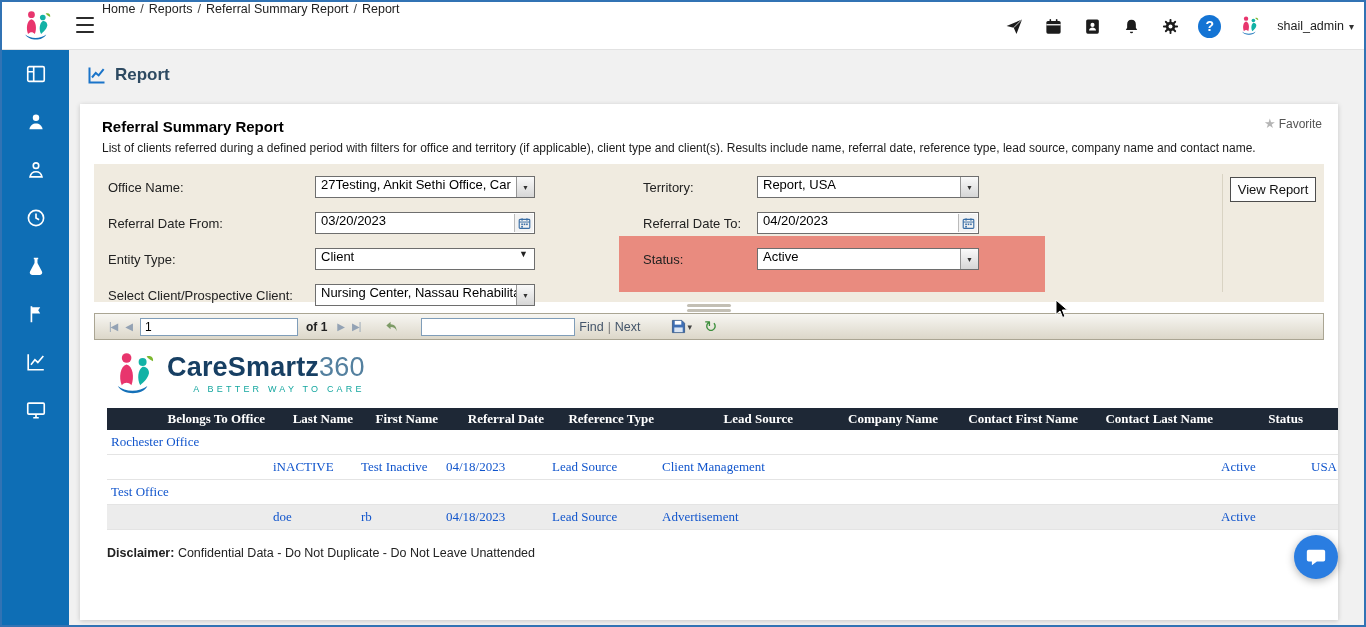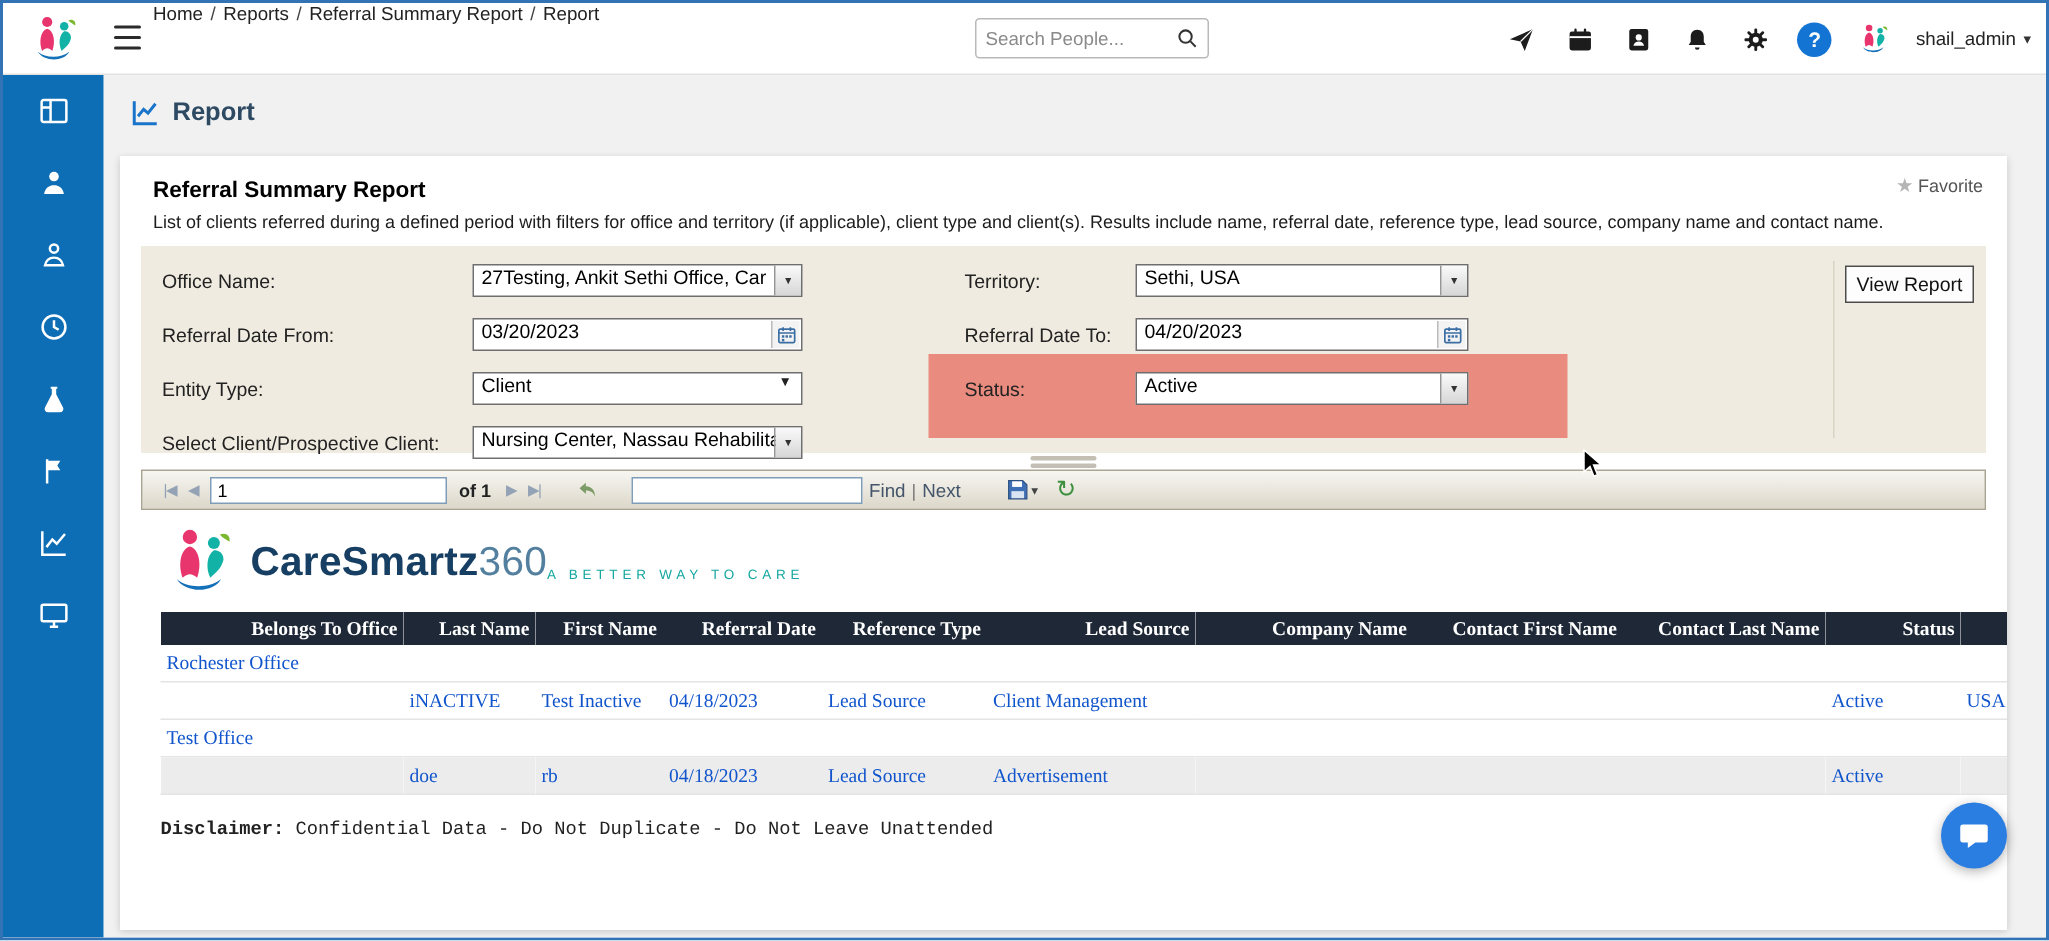--- a/index.html
+++ b/index.html
@@ -69,37 +69,37 @@
   .find-input { width:154px; height:18px; border:1px solid #7f9db9; font-size:12px; padding:1px 4px; margin-left:22px; font-family:"Liberation Sans",sans-serif; }
   .find-link, .next-link { margin:16px 4px; color:#44556a; cursor:pointer; font-size:12.5px; }
   .find-sep { color:#777; }
   .export-btn { margin-left:26px; display:flex; align-items:center; gap:2px; cursor:pointer; }
   .export-caret { font-size:9px; color:#444; }
   .refresh-btn { margin-left:12px; font-size:16px; color:#3d8f3d; cursor:pointer; line-height:1; }
 
   
   .report-body { flex:1; overflow:hidden; padding:10px 0 0 27px; position:relative; background:#fff; }
   .brand { display:flex; align-items:center; gap:8px; }
-  .brand-text-wrap { display:flex; flex-direction:row; }
+  .brand-text-wrap { display:flex; flex-direction:column; }
   .brand-line { font-size:27px; font-weight:bold; color:var(--brand-navy,#173f63); letter-spacing:.2px; line-height:1; }
   .brand-line .suffix { font-weight:400; color:#54809f; }
   .brand-tagline { font-size:9px; letter-spacing:3.2px; color:var(--brand-teal,#16a7a0); margin-top:3px; align-self:flex-end; }
 
   table.report { margin-top:10px; border-collapse:collapse; table-layout:fixed; width:1425px; font-family:"Liberation Serif", serif; font-size:13px; }
   table.report th { background:var(--table-header-bg,#1e2836); color:#fff; font-weight:bold; text-align:right; padding:3px 4px; font-size:13px; height:21px; overflow:hidden; white-space:nowrap; }
   table.report td { padding:4px 4px; height:22px; border-bottom:1px solid #e4e4e4; overflow:hidden; white-space:nowrap; }
   table.report tr.shaded td { background:#ececec; }
   table.report th:nth-child(1){width:162px;} table.report th:nth-child(2){width:88px;}
   table.report th:nth-child(3){width:85px;}  table.report th:nth-child(4){width:106px;}
   table.report th:nth-child(5){width:110px;} table.report th:nth-child(6){width:139px;}
   table.report th:nth-child(7){width:145px;} table.report th:nth-child(8){width:140px;}
   table.report th:nth-child(9){width:135px;} table.report th:nth-child(10){width:90px;}
   .cell-link { color:var(--link-blue,#1155cc); cursor:pointer; }
 
-  .disclaimer { margin-top:16px; font-family:Liberation Mono, monospace; font-size:12.5px; color:#222; }
+  .disclaimer { margin-top:16px; font-family:Liberation Sans, sans-serif; font-size:12.5px; color:#222; }
   .disclaimer b { font-weight:bold; }
 
   
   .chat-bubble { position:absolute; right:26px; bottom:46px; width:44px; height:44px; border-radius:50%; background:var(--chat-blue,#2a7de1); box-shadow:0 2px 8px rgba(0,0,0,.3); display:flex; align-items:center; justify-content:center; cursor:pointer; z-index:30; }
   .cursor { position:absolute; left:1053px; top:297px; z-index:40; pointer-events:none; }
 </style>
 </head>
 <body>
 
 <div class="viewport">
@@ -123,29 +123,20 @@
     <nav class="breadcrumb">
         <span class="bc-item">Home</span>
         <span class="bc-sep">/</span>
         <span class="bc-item">Reports</span>
         <span class="bc-sep">/</span>
         <span class="bc-item">Referral Summary Report</span>
         <span class="bc-sep">/</span>
         <span class="bc-item">Report</span>
       </nav>
 
-    <div class="search-box">
-      <input type="text" placeholder="Search People..." style="">
-      <span style="display:flex;">
-        <svg viewBox="0 0 20 20" width="15" height="15">
-            <circle cx="8.5" cy="8.5" r="5.5" fill="none" stroke="#333" stroke-width="1.8"></circle>
-            <path d="M12.8 12.8 L17.5 17.5" stroke="#333" stroke-width="1.8"></path>
-          </svg>
-      </span>
-    </div>
 
     <div class="topbar-right">
       <span class="tb-icon">
         <svg viewBox="0 0 24 24" width="19" height="19" fill="#1c1c1c">
             <path d="M2 11.5 L21.5 3 L14.5 21.5 L11 13.5 Z"></path>
             <path d="M11 13.5 L21.5 3" stroke="#fff" stroke-width="1"></path>
           </svg>
       </span>
       <span class="tb-icon">
         <svg viewBox="0 0 24 24" width="19" height="19">
@@ -271,21 +262,21 @@
         <div class="salmon-box"></div>
 
         <span class="f-label c1 lt1">Office Name:</span>
         <div class="f-field fc1 ft1">
           <span>27Testing, Ankit Sethi Office, Car</span>
           <span class="dd-btn">▼</span>
         </div>
 
         <span class="f-label c2 lt1">Territory:</span>
         <div class="f-field fc2 ft1">
-          <span>Sethi, USA</span>
+          <span>Report, USA</span>
           <span class="dd-btn">▼</span>
         </div>
 
         <span class="f-label c1 lt2">Referral Date From:</span>
         <div class="f-field fc1 ft2">
           <span>03/20/2023</span>
           <span class="cal-btn">
             <svg viewBox="0 0 16 16" width="13" height="13">
                 <rect x="1.5" y="3" width="13" height="11" rx="1" fill="none" stroke="#3a6ea5" stroke-width="1.4"></rect>
                 <path d="M1.5 6.2h13" stroke="#3a6ea5" stroke-width="1.2"></path>

